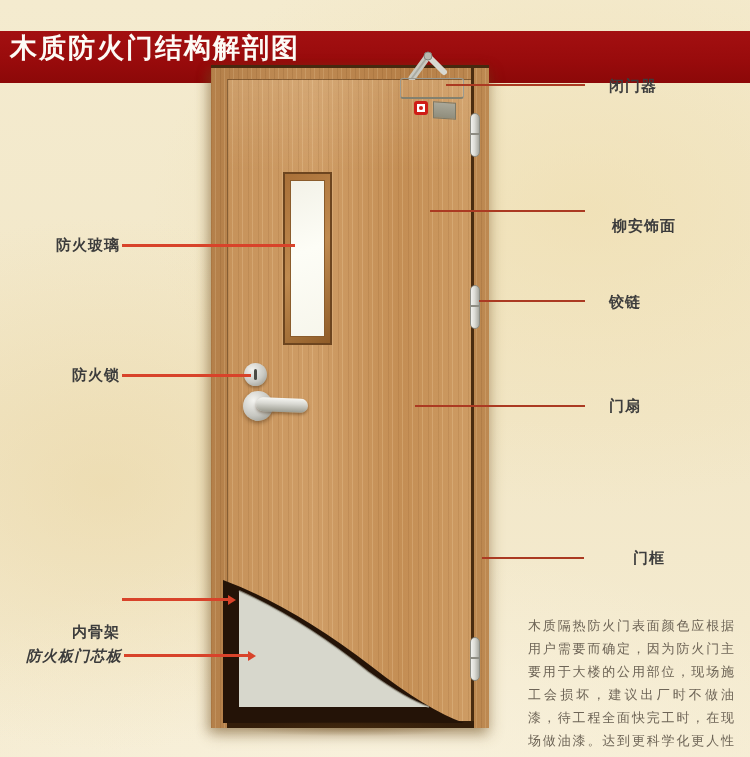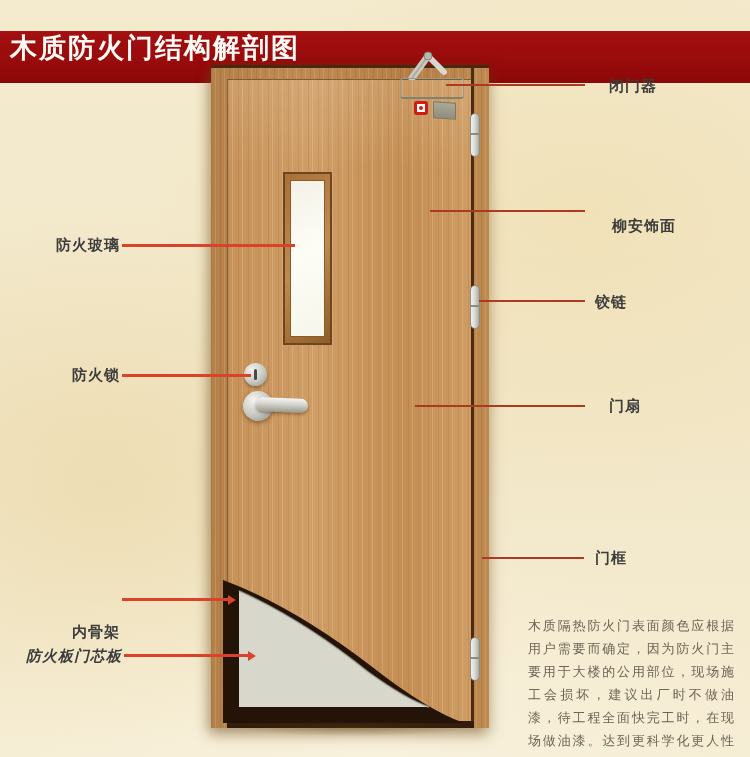--- a/index.html
+++ b/index.html
@@ -145,19 +145,19 @@
   <div class="lead right-side" style="left:415px;top:405px;width:170px;"></div>
   <div class="lead right-side" style="left:482px;top:557px;width:102px;"></div>
 
   <div class="lbl" style="right:630px;top:236px;">防火玻璃</div>
   <div class="lbl" style="right:630px;top:366px;text-align:center;">防火锁</div>
   <div class="lbl" style="right:630px;top:623px;">内骨架</div>
   <div class="lbl" style="right:628px;top:647px;font-style:italic;">防火板门芯板</div>
 
   <div class="lbl" style="left:597px;top:77px;">闭门器</div>
   <div class="lbl" style="left:600px;top:217px;">柳安饰面</div>
-  <div class="lbl" style="left:583px;top:293px;">铰链</div>
+  <div class="lbl" style="left:597px;top:293px;">铰链</div>
   <div class="lbl" style="left:597px;top:397px;">门扇</div>
-  <div class="lbl" style="left:583px;top:549px;">门框</div>
+  <div class="lbl" style="left:621px;top:549px;">门框</div>
 
   <div class="desc">木质隔热防火门表面颜色应根据用户需要而确定，因为防火门主要用于大楼的公用部位，现场施工会损坏，建议出厂时不做油漆，待工程全面快完工时，在现场做油漆。达到更科学化更人性化的服务。</div>
 
 </div>
 
 </body></html>

